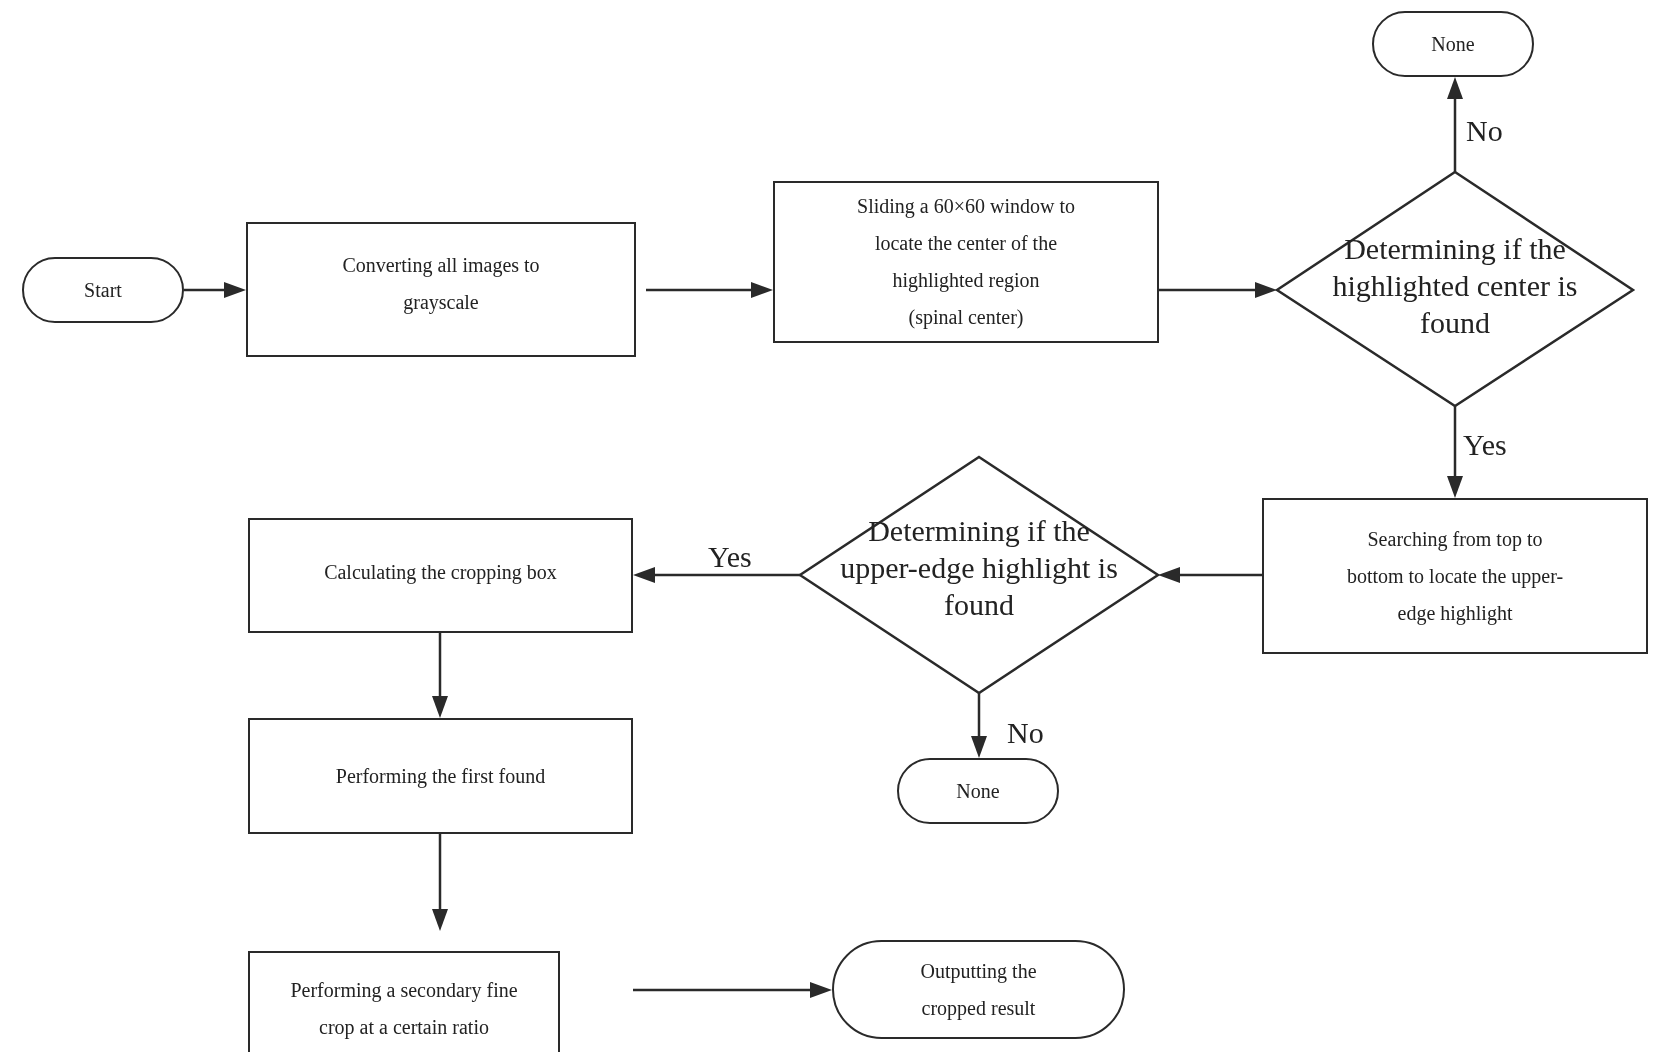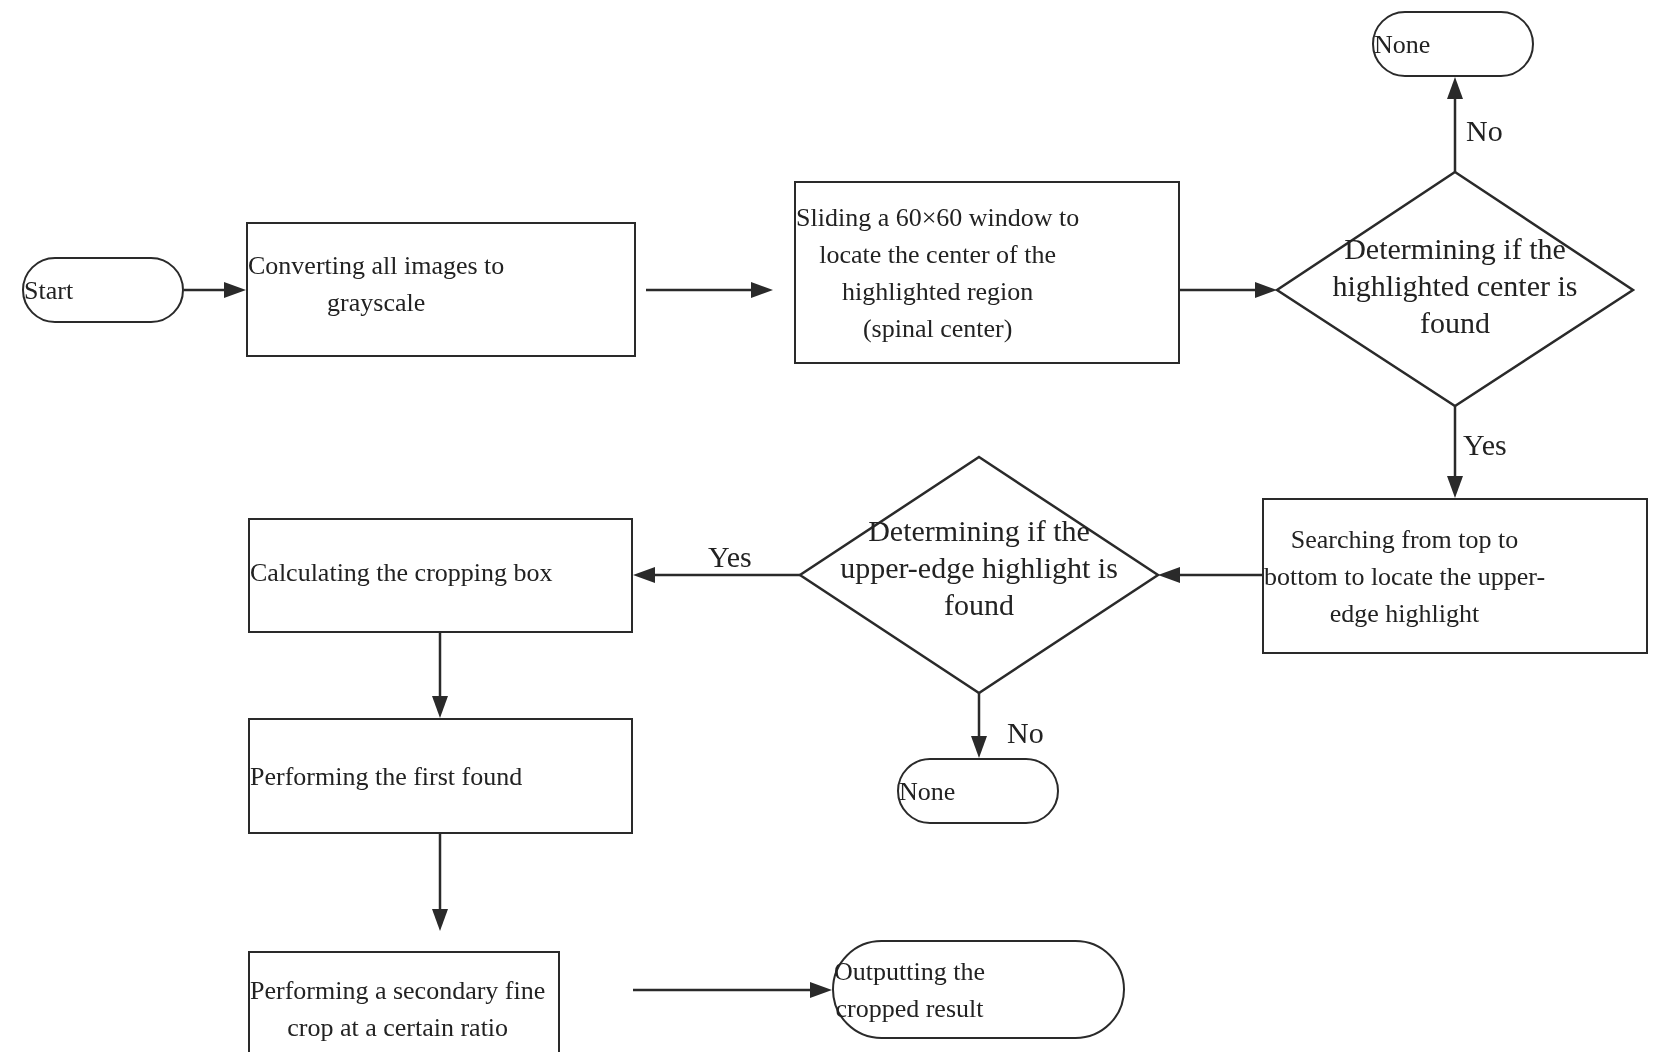--- a/index.html
+++ b/index.html
@@ -1,20 +1,20 @@
 <!DOCTYPE html>
 <html><head>
 <meta charset="utf-8">
 <style>
   html, body { margin:0; padding:0; background:#ffffff; }
   body { width:1678px; height:1052px; position:relative; overflow:hidden;
          font-family:"Liberation Serif","DejaVu Serif",serif; color:#222222; }
   svg { position:absolute; left:0; top:0; }
   .node { position:absolute; box-sizing:border-box; display:flex; align-items:center;
-          justify-content:flex-start; text-align:center; font-size:26px; line-height:37px;
+          justify-content:center; text-align:center; font-size:20px; line-height:37px;
           color:#222222; }
   .rect { border:2.5px solid #2a2a2a; background:#fff; }
   .pill { border:2.5px solid #2a2a2a; background:#fff; border-radius:999px; }
   .dtext { position:absolute; text-align:center; font-size:30px; line-height:37px;
            display:flex; justify-content:center; }
   .lbl { position:absolute; font-size:30px; line-height:34px; }
   .t { white-space:pre-line; }
 </style>
 </head>
 <body>
@@ -79,21 +79,21 @@
 
 <div class="node pill" style="left:22px;top:257px;width:162px;height:66px;">
   <span class="t">Start</span>
 </div>
 
 <div class="node rect" style="left:246px;top:222px;width:390px;height:135px;padding-bottom:12px;">
   <span class="t">Converting all images to
 grayscale</span>
 </div>
 
-<div class="node rect" style="left:794px;top:181px;width:386px;height:183px;">
+<div class="node rect" style="left:773px;top:181px;width:386px;height:162px;">
   <span class="t">Sliding a 60×60 window to
 locate the center of the
 highlighted region
 (spinal center)</span>
 </div>
 
 <div class="dtext" style="left:1300px;top:230px;width:310px;height:120px;">
   <span class="t">Determining if the
 highlighted center is
 found</span>

